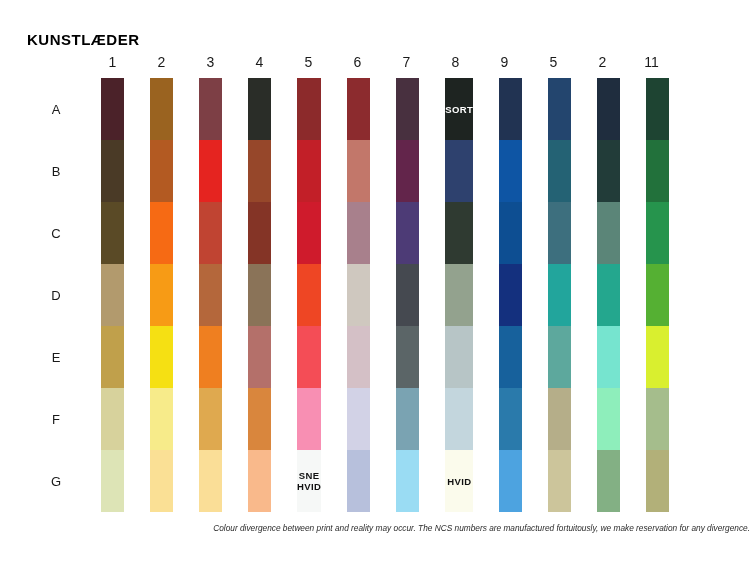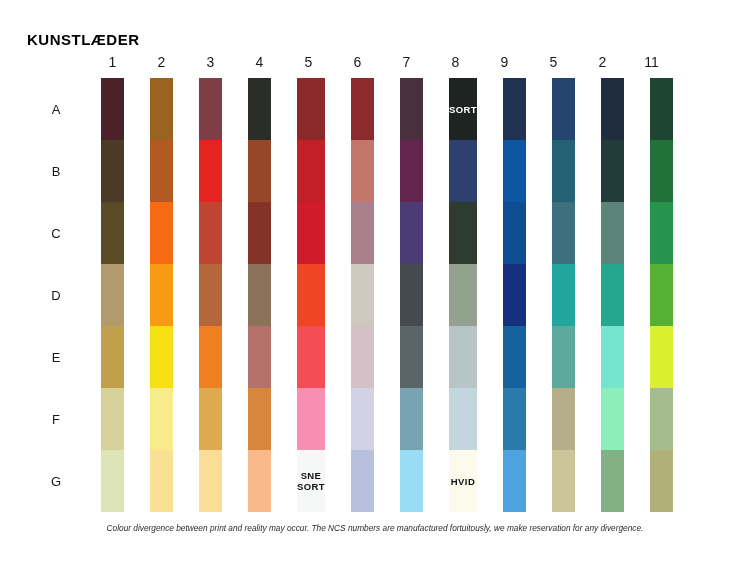--- a/index.html
+++ b/index.html
@@ -105,21 +105,21 @@
   }
   .swatch-label.light { color: #ffffff; }
   .swatch-label.dark  { color: #111111; }
 
   
   .footer {
     position: absolute;
     left: 0;
     top: 523px;
     width: 750px;
-    text-align: center;
+    text-align: right;
     font-size: 8.3px;
     font-style: italic;
     color: #2b2b2b;
     font-family: "Liberation Sans", sans-serif;
   }
 </style>
 </head>
 <body>
 
 <div id="chart-root">
@@ -204,21 +204,21 @@
       </div>
       <div class="column">
         <div class="swatch" style="background: rgb(140, 42, 43);"></div>
         <div class="swatch" style="background: rgb(194, 31, 40);"></div>
         <div class="swatch" style="background: rgb(207, 27, 44);"></div>
         <div class="swatch" style="background: rgb(238, 70, 36);"></div>
         <div class="swatch" style="background: rgb(244, 77, 86);"></div>
         <div class="swatch" style="background: rgb(248, 143, 179);"></div>
         <div class="swatch" style="background: rgb(246, 248, 247);">
           <div class="swatch-label dark">SNE
-SORT</div>
+HVID</div>
         </div>
       </div>
       <div class="column">
         <div class="swatch" style="background: rgb(140, 43, 46);"></div>
         <div class="swatch" style="background: rgb(194, 119, 106);"></div>
         <div class="swatch" style="background: rgb(168, 128, 140);"></div>
         <div class="swatch" style="background: rgb(207, 200, 191);"></div>
         <div class="swatch" style="background: rgb(212, 192, 198);"></div>
         <div class="swatch" style="background: rgb(210, 210, 230);"></div>
         <div class="swatch" style="background: rgb(183, 192, 220);"></div>

